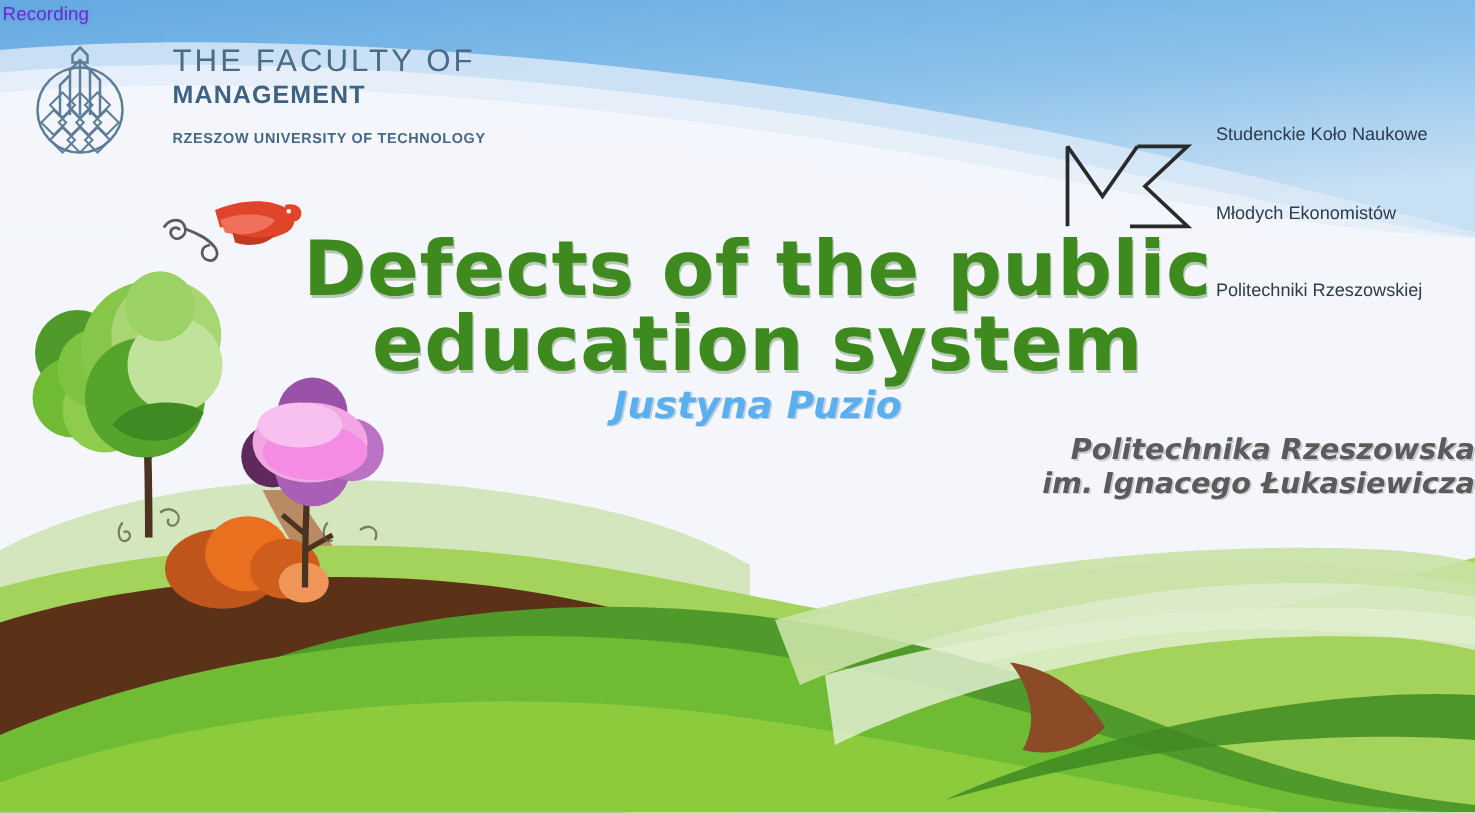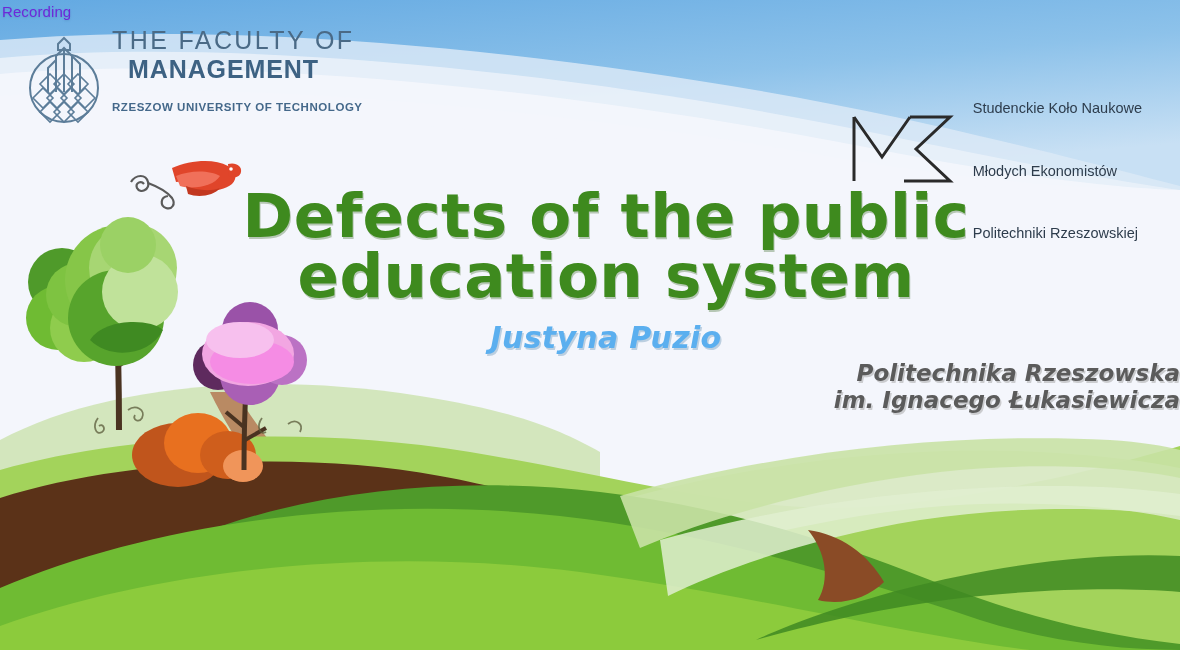--- a/index.html
+++ b/index.html
@@ -29,32 +29,32 @@
     text-shadow:0 1px 2px rgba(70,120,170,.35);
     z-index:40;
   }
 
   
   .land-svg{ position:absolute; left:0; top:0; z-index:5; }
 
   
   .logo-left{
     position:absolute; left:20px; top:26px;
-    display:flex; gap:4px;
+    display:flex; align-items:center; gap:30px;
     z-index:30;
   }
   .emblem{ width:88px; height:100px; flex:none; }
   .logo-left-text{ line-height:1; padding-top:2px; }
   .lt1{
     font-size:25px; letter-spacing:2.4px;
     color:#4a6a86; font-weight:400;
   }
   .lt2{
-    font-size:25px; letter-spacing:.9px;
-    color:#3d6283; font-weight:700; margin-top:4px;margin-left:16px;
+    font-size:20px; letter-spacing:.9px;
+    color:#3d6283; font-weight:700; margin-top:4px;
   }
   .lt3{
     font-size:11.5px; letter-spacing:.55px;
     color:#44688a; font-weight:700; margin-top:20px;
   }
 
   .logo-right{
     position:absolute; right:38px; top:55px;
     display:flex; align-items:center; gap:17px;
     z-index:30;
@@ -75,21 +75,20 @@
     font-size:61px;
     font-weight:700;
     color:#3e8a1e;
     line-height:.99;
     letter-spacing:.5px;
     text-shadow:1px 2px 0 rgba(40,90,15,.30);
   }
   .slide-title .ln{ display:block; }
 
   .author{
-    margin-top:13px;
     font-family:"DejaVu Sans", sans-serif;
     font-size:30px; font-weight:700; font-style:italic;
     color:#5bafef;
     letter-spacing:.3px;
     text-shadow:1.5px 1.5px 0 rgba(120,160,190,.45);
   }
   .affil{
     margin-top:5px;
     font-family:"DejaVu Sans", sans-serif;
     font-size:23px; font-weight:700; font-style:italic;

